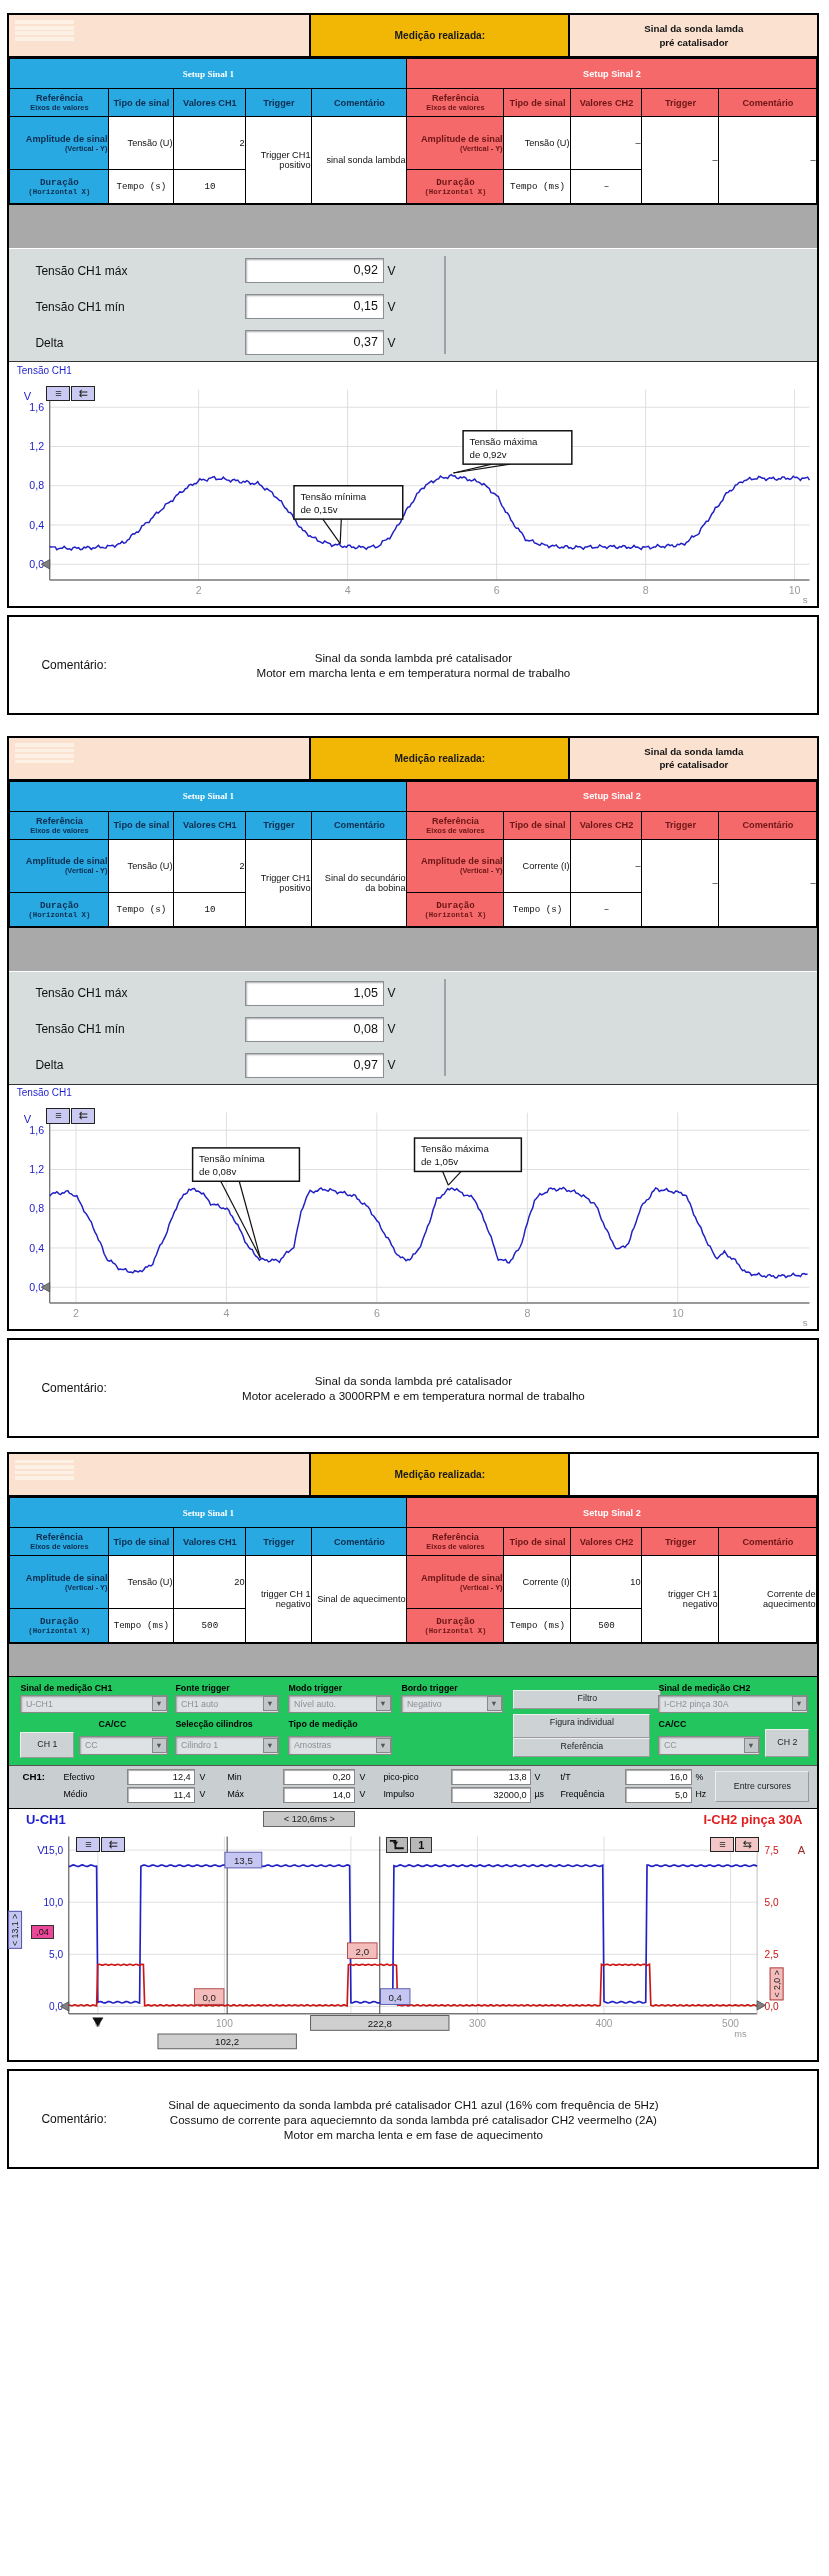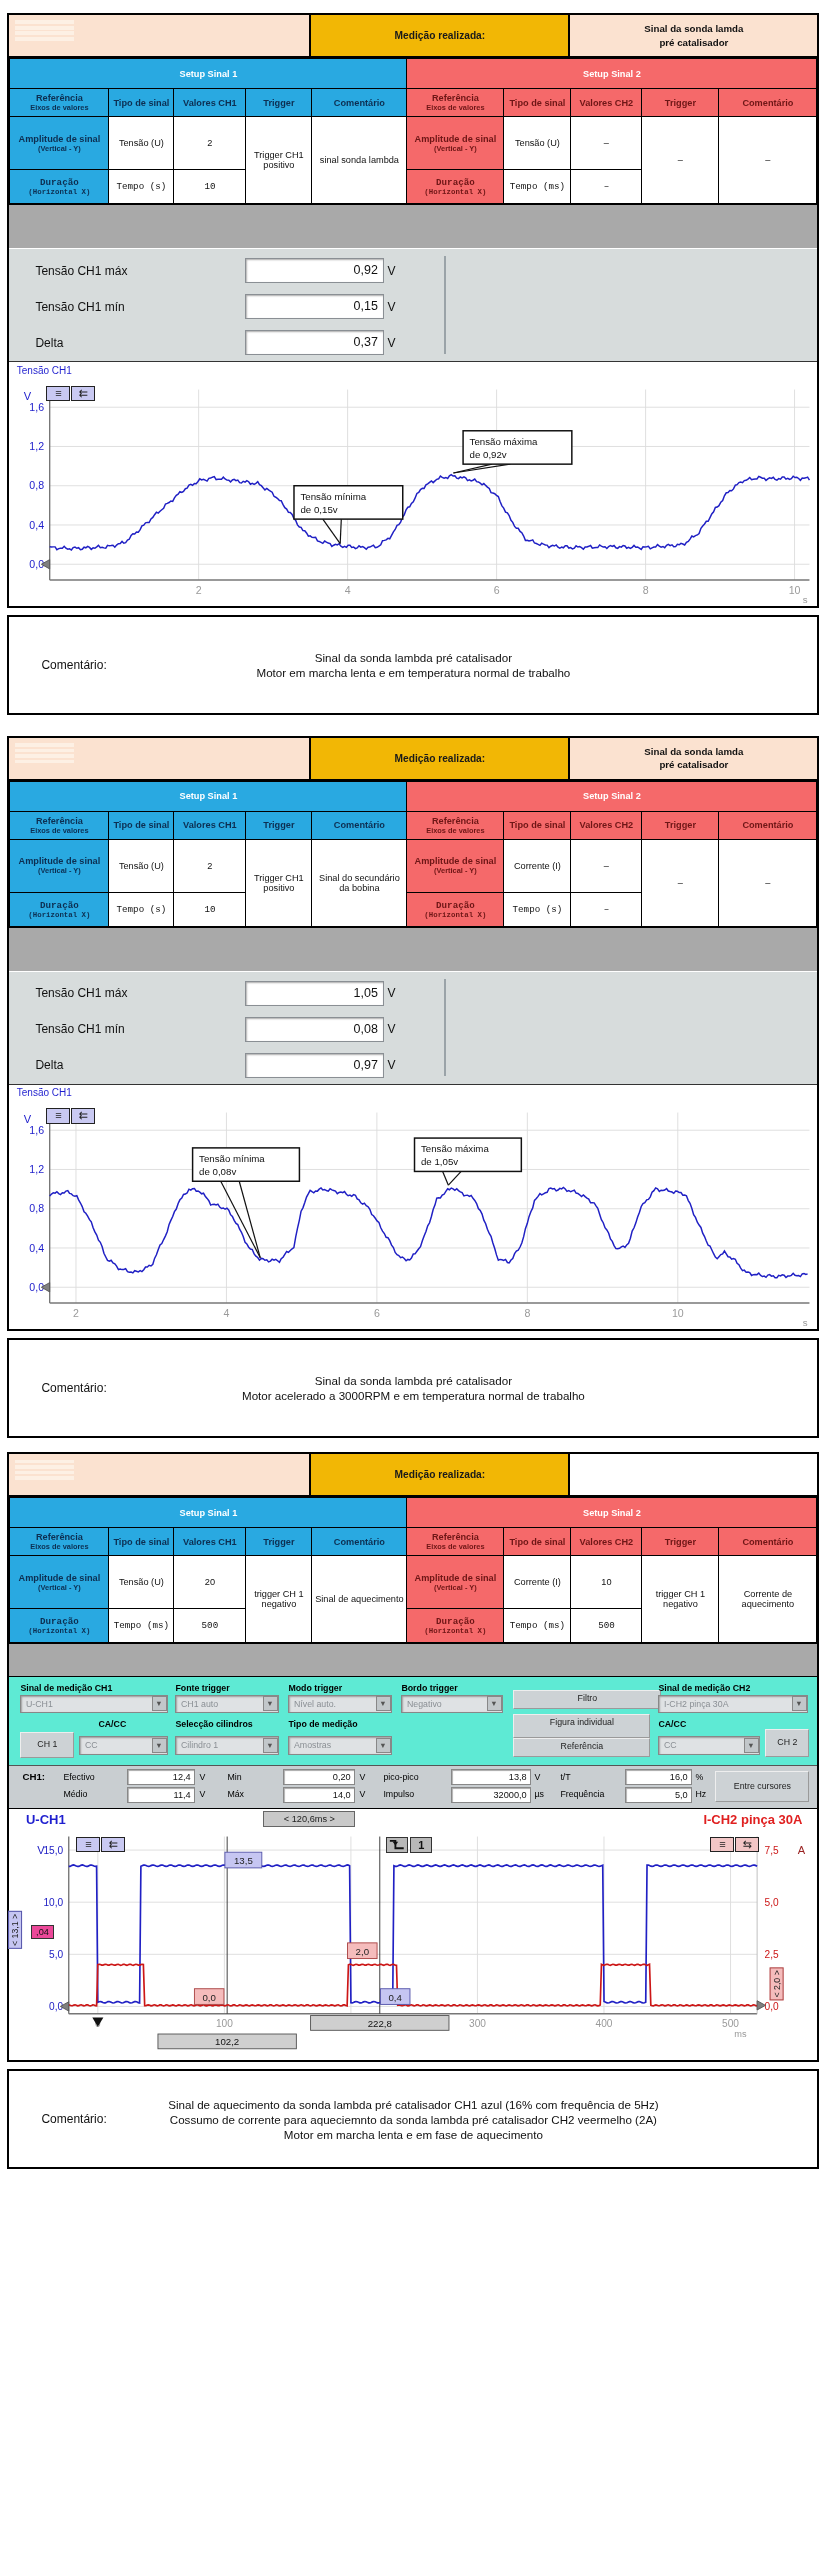--- a/index.html
+++ b/index.html
@@ -13,29 +13,29 @@
   .trow-left { width:302px; background:#fbe2d0; border-right:2.8px solid #000; position:relative; }
   .logo-lines span{ display:block; height:3.7px; margin:1.8px 0 0 5.5px; background:#fdf0e4; }
   .logo-lines { position:absolute; top:3.7px; left:0; width:65px;}
   .trow-mid { width:259px; background:#f2b705; border-right:2.8px solid #000; display:flex; align-items:center; justify-content:center; font-weight:bold; font-size:10.2px; color:#1a1a1a; }
   .trow-right { flex:1; background:#fbe2d0; display:flex; flex-direction:column; align-items:center; justify-content:center; font-weight:bold; font-size:9.7px; line-height:1.35; }
 
   
   table.setup { width:100%; border-collapse:collapse; table-layout:fixed; }
   table.setup td { border:0.9px solid #000; text-align:center; vertical-align:middle; font-size:9.2px; padding:0.9px; overflow:hidden; }
   td.band { height:30px; font-weight:bold; font-size:11px; color:#fff; }
-  td.bandblue { background:#29a9e1; border-right:1.8px solid #000; }
+  td.bandblue { background:#29a9e1; border-right:1.8px solid #000;font-family:Liberation Serif, serif; }
   td.bandred { background:#f5696a; }
   tr.cols td { height:28px; font-weight:bold; font-size:9.2px; }
   tr.cols td.cblue { background:#29a9e1; color:#0d2f52; }
   tr.cols td.cred { background:#f5696a; color:#6e1616; }
   .hsub { font-weight:bold; font-size:7.4px; display:block; }
   td.lblblue { background:#29a9e1; color:#0d2f52; font-weight:bold; font-size:8.8px; }
   td.lblred { background:#f5696a; color:#6e1616; font-weight:bold; font-size:8.8px; }
-  tr.r1 td { height:53px; }
+  tr.r1 td { height:53px;text-align:right; }
   tr.r2 td { height:34px;font-family:Liberation Mono, monospace; }
 
   .gray-band { height:44px; background:#a9a9a9; border-top:1.8px solid #000; }
 
   
   .values { height:113px; background:#d7dcdc; position:relative; border-top:0.9px solid #fff; }
   .vrow { position:absolute; left:0; width:100%; height:28px; }
   .vlabel { position:absolute; left:26px; top:5.5px; font-size:12px; }
   .vbox { position:absolute; left:236px; top:0; width:139px; height:25px; background:#fff; border:0.9px solid #8a8f94; box-shadow: inset 0.9px 0.9px 1.8px #aaa; text-align:right; font-size:12.5px; line-height:23px; padding-right:5.5px; }
   .vunit { position:absolute; left:378px; top:5.5px; font-size:12px; }
@@ -53,21 +53,21 @@
 
   
   .commentbox { border:2.8px solid #000; height:100px; margin-top:7.4px; position:relative; background:#fff; }
   .clabel { position:absolute; left:32px; top:41px; font-size:12px; }
   .clines { position:absolute; left:0; right:0; top:0; bottom:0; display:flex; flex-direction:column; align-items:center; justify-content:center; gap:1.8px; font-size:11.6px; }
 
   .gap22 { height:20.3px; } .gap15 { height:14px; }
 
   
   .gray-band2 { height:33px; background:#a9a9a9; border-top:1.8px solid #000; }
-  .scope { height:89px; background:#5eead4; border-top:1.8px solid #000; position:relative; font-size:8.8px; }
+  .scope { height:89px; background:#22c55e; border-top:1.8px solid #000; position:relative; font-size:8.8px; }
   .slabel { position:absolute; font-weight:bold; color:#000; }
   .dd { position:absolute; height:18.5px; background:#dfe2e4; border:0.9px solid #888; box-shadow: inset 0.9px 0.9px 1.8px #9a9a9a; display:flex; align-items:center; }
   .ddtext { flex:1; color:#8a8f94; padding-left:4.6px; font-size:8.8px; overflow:hidden; white-space:nowrap; }
   .ddbtn { width:15px; height:15px; margin-right:0.9px; background:#c2c7ca; border:0.9px solid #888; color:#555; font-size:7.4px; text-align:center; line-height:14px; }
   .sbtn { position:absolute; background:#cdd2d5; border:1.8px outset #eee; text-align:center; font-size:8.8px; color:#222; }
   .measstrip { height:43px; background:#c9ced1; border-top:1.8px solid #555; position:relative; font-size:8.8px; }
   .mlabel { position:absolute; color:#000; }
   .mbox { position:absolute; height:15.7px; background:#fff; border:0.9px solid #888; box-shadow: inset 0.9px 0.9px 0.9px #aaa; text-align:right; font-size:9.2px; line-height:14px; padding-right:3.7px; }
 
   .chartbox3 { border-top:1.8px solid #000; background:#fff; }

